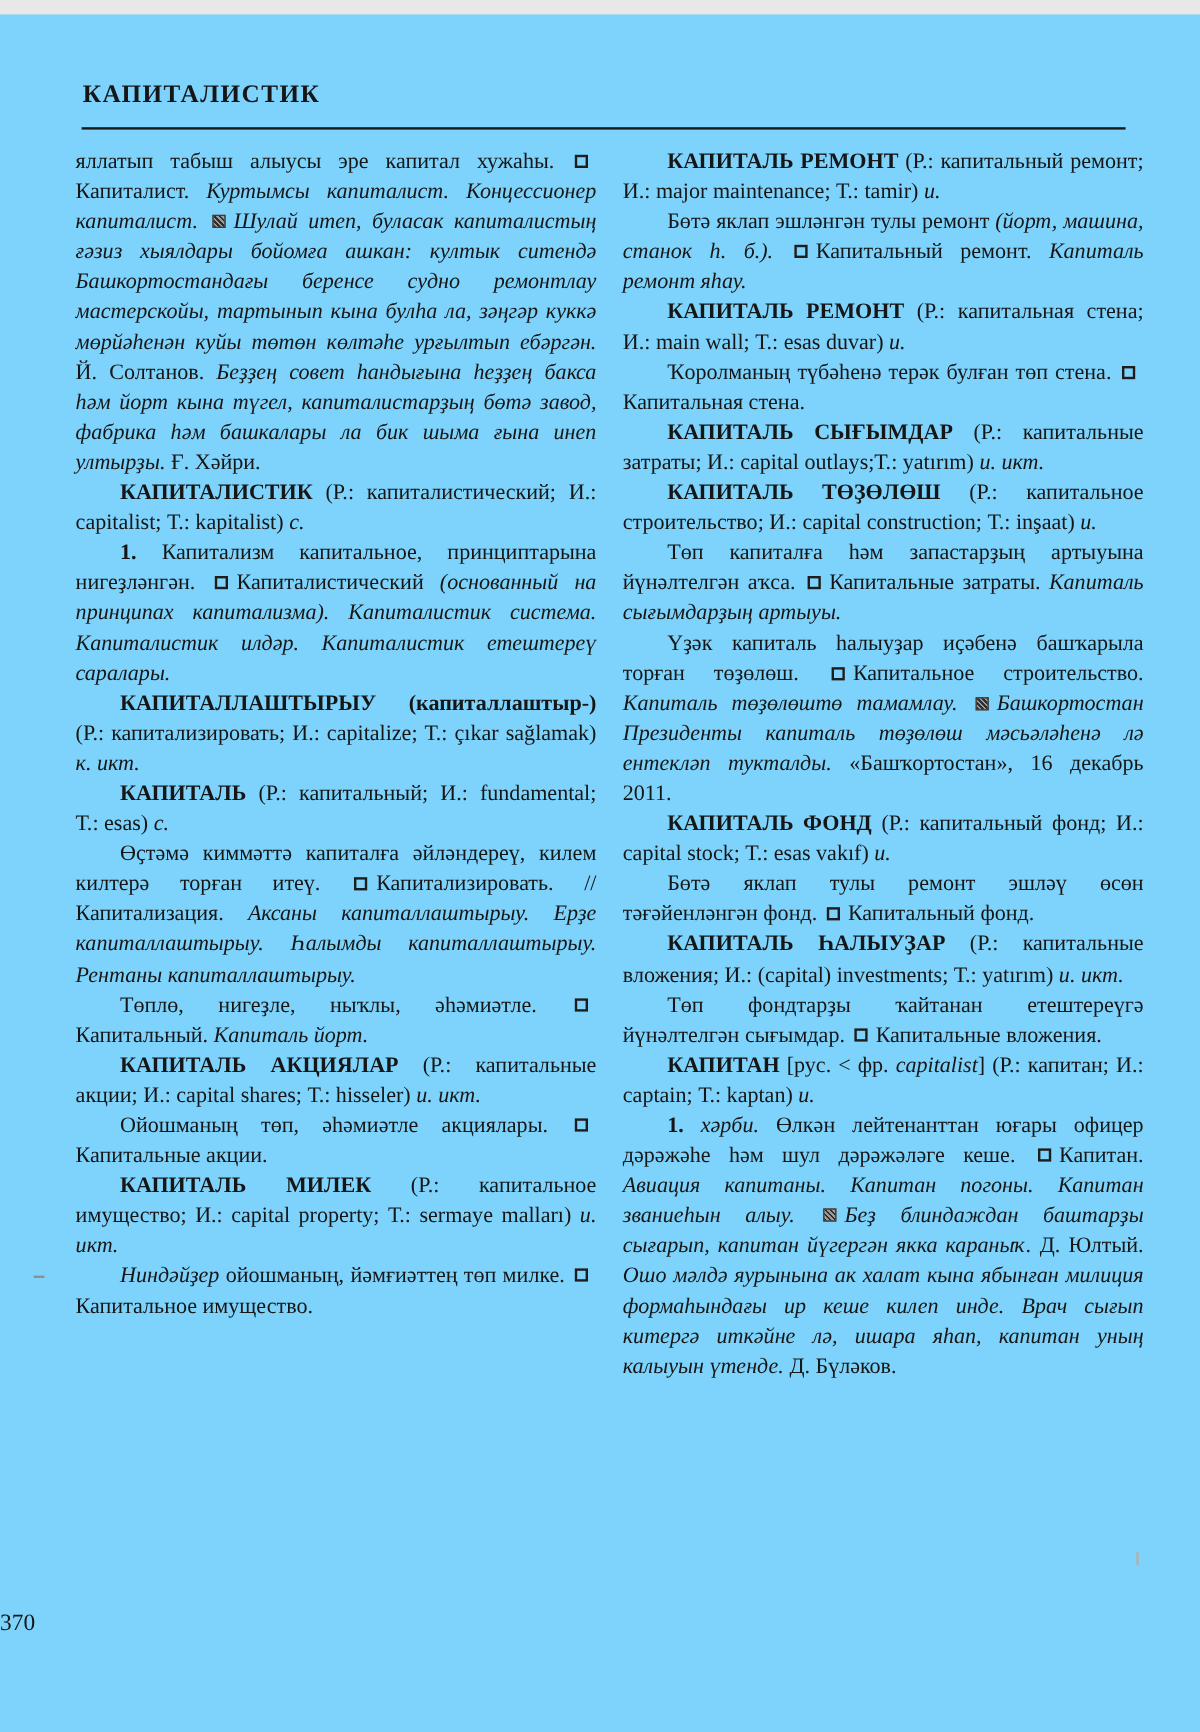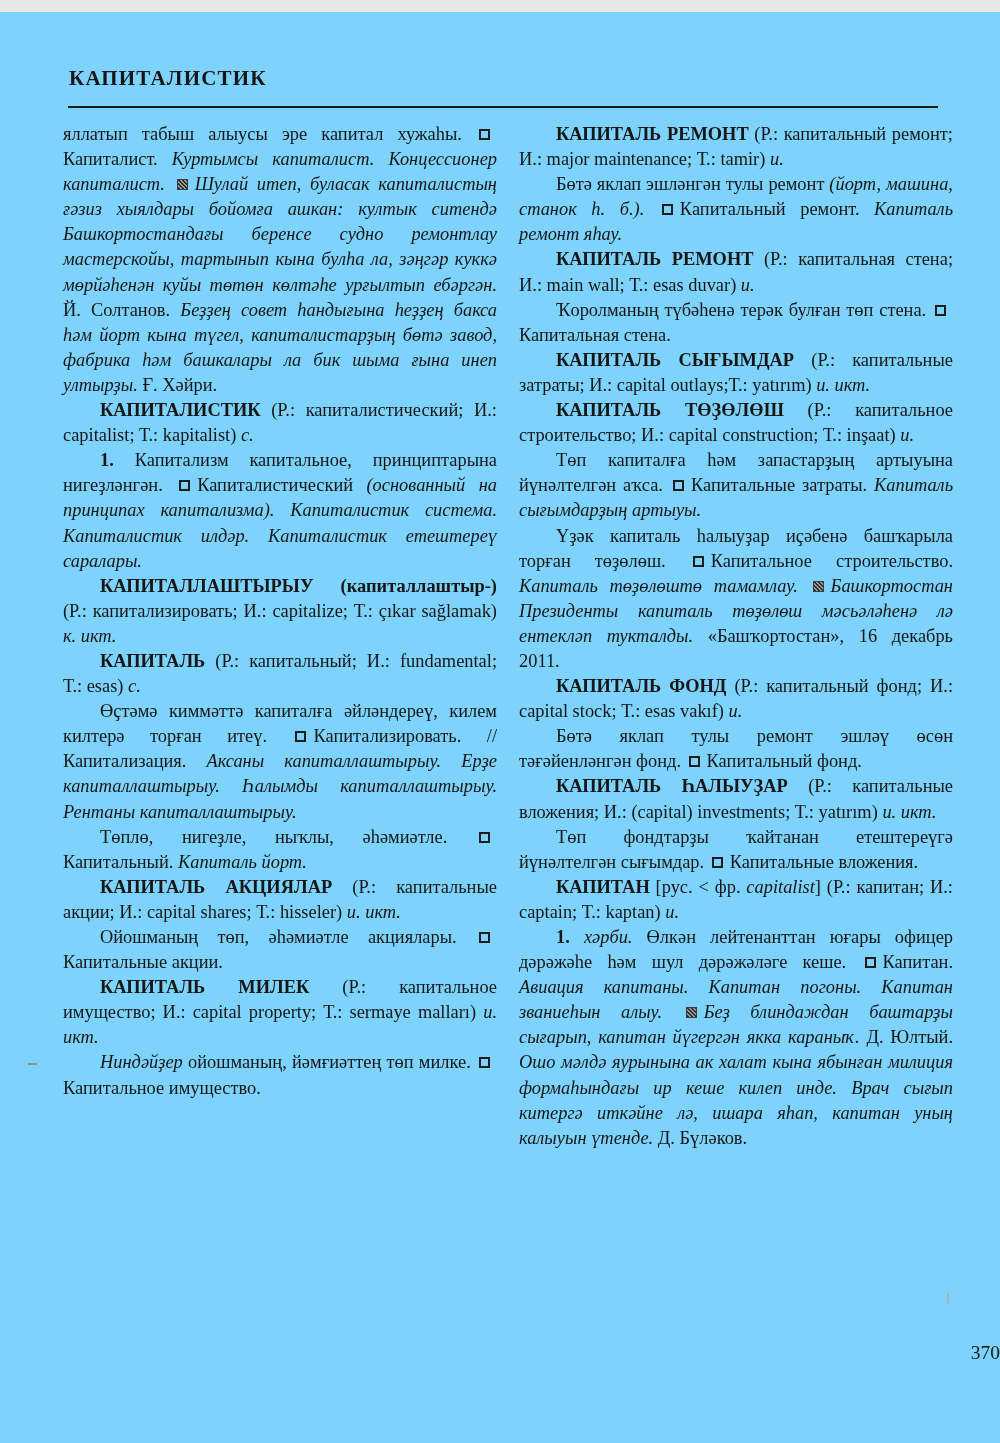--- a/index.html
+++ b/index.html
@@ -19,21 +19,21 @@
   .col p.ind{text-indent:37px;}
   .b{font-weight:bold;}
   .i{font-style:italic;}
   .sq{display:inline-block;width:11px;height:11px;margin:0 7px 0 3px;vertical-align:0px;}
   .sqo{border:2px solid #1d1d1d;box-sizing:border-box;}
   .sqf{
     border:1px solid #3c3c3c;box-sizing:border-box;
     background:#6b6b6b;
     background-image:repeating-linear-gradient(45deg,#2e2e2e 0 1.5px,#9a9a9a 1.5px 3px);
   }
-  .pagenum{position:absolute;top:1330px;left:0;right:0;text-align:right;font-size:19.5px;}
+  .pagenum{position:absolute;top:1330px;left:0;right:0;text-align:left;font-size:19.5px;}
   .artifact-dash{position:absolute;left:28px;top:1051px;width:9px;height:2px;background:#8f8f8f;}
   .artifact-tick{position:absolute;left:947px;top:1281px;width:2px;height:11px;background:#b0b0b0;}
 </style>
 </head>
 <body>
 
 <div class="page">
   <div class="running-head">КАПИТАЛИСТИК</div>
   <div class="rule"></div>
   <div class="cols">

